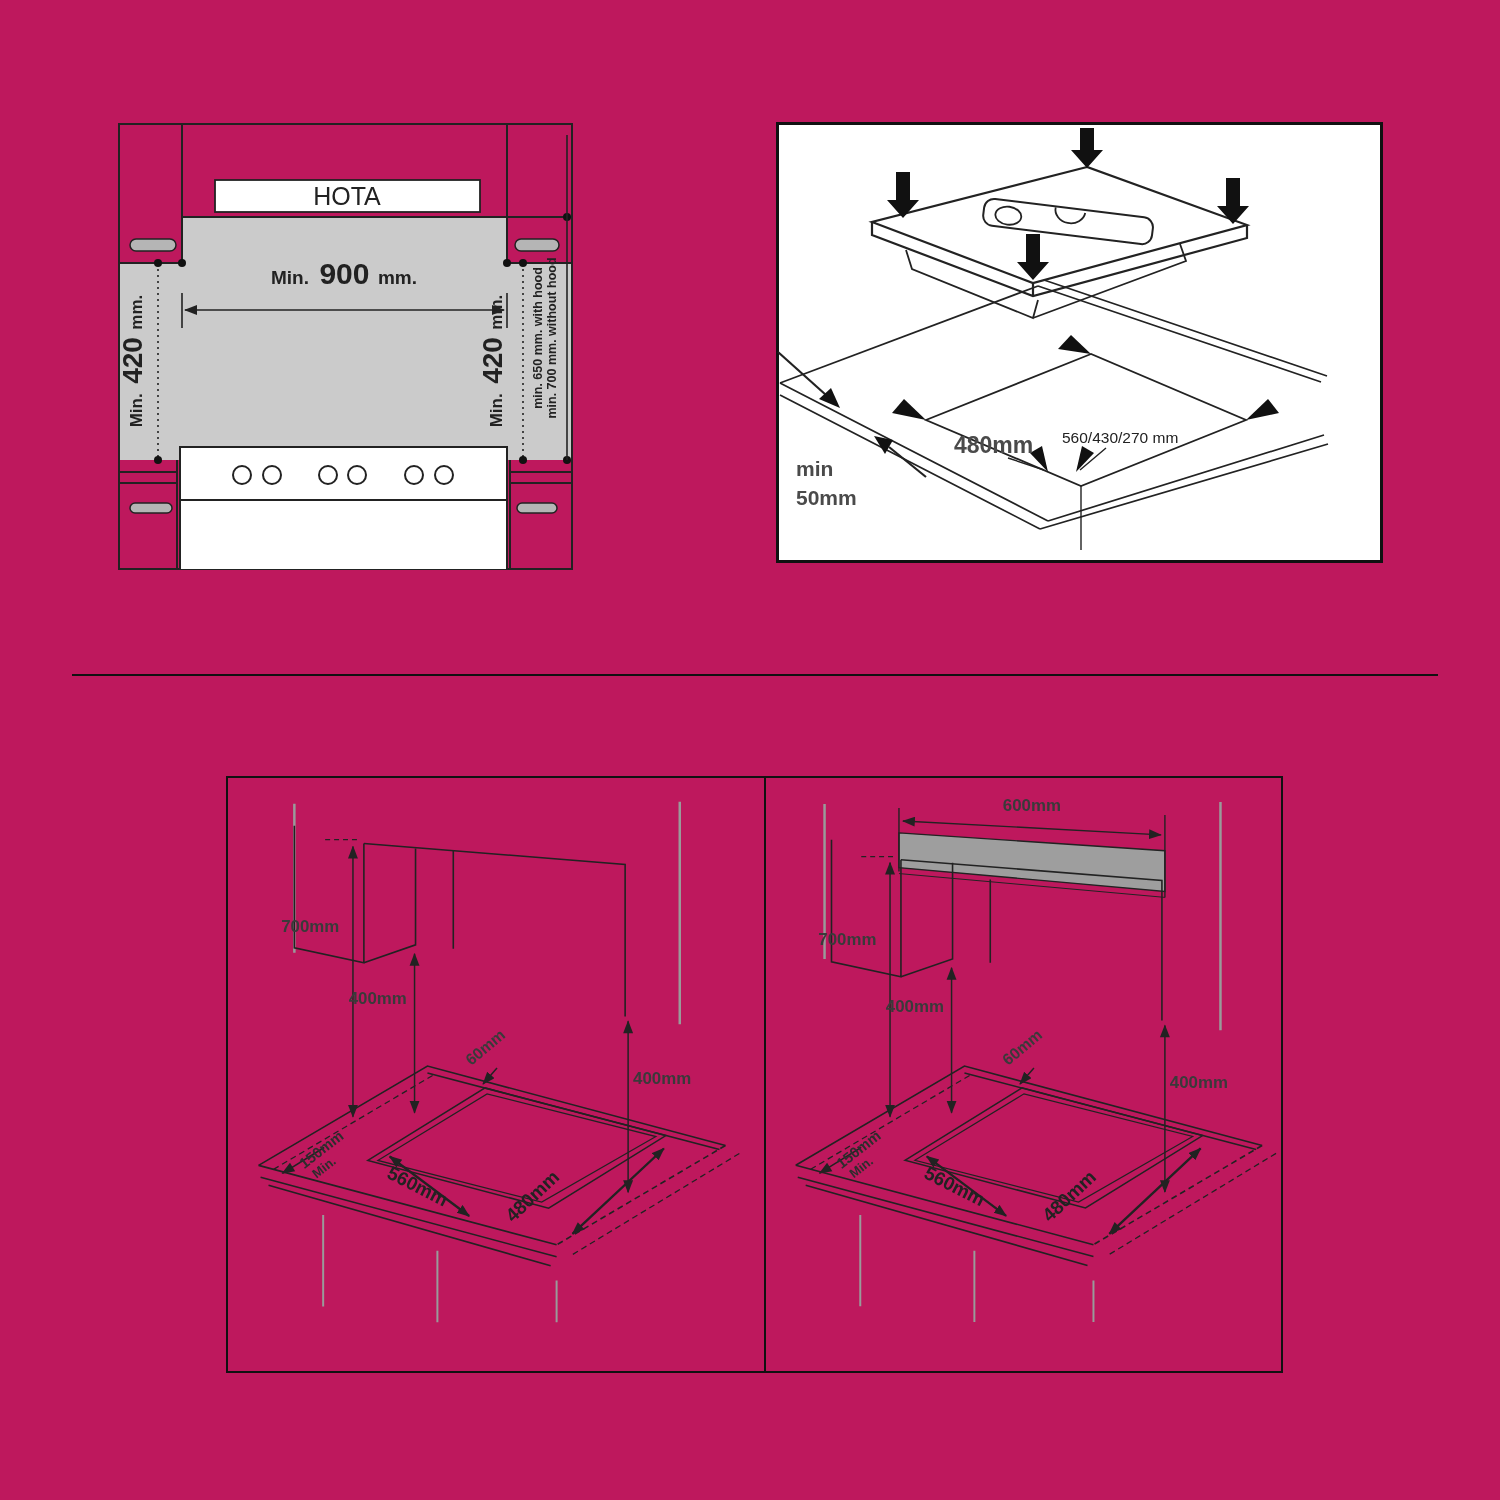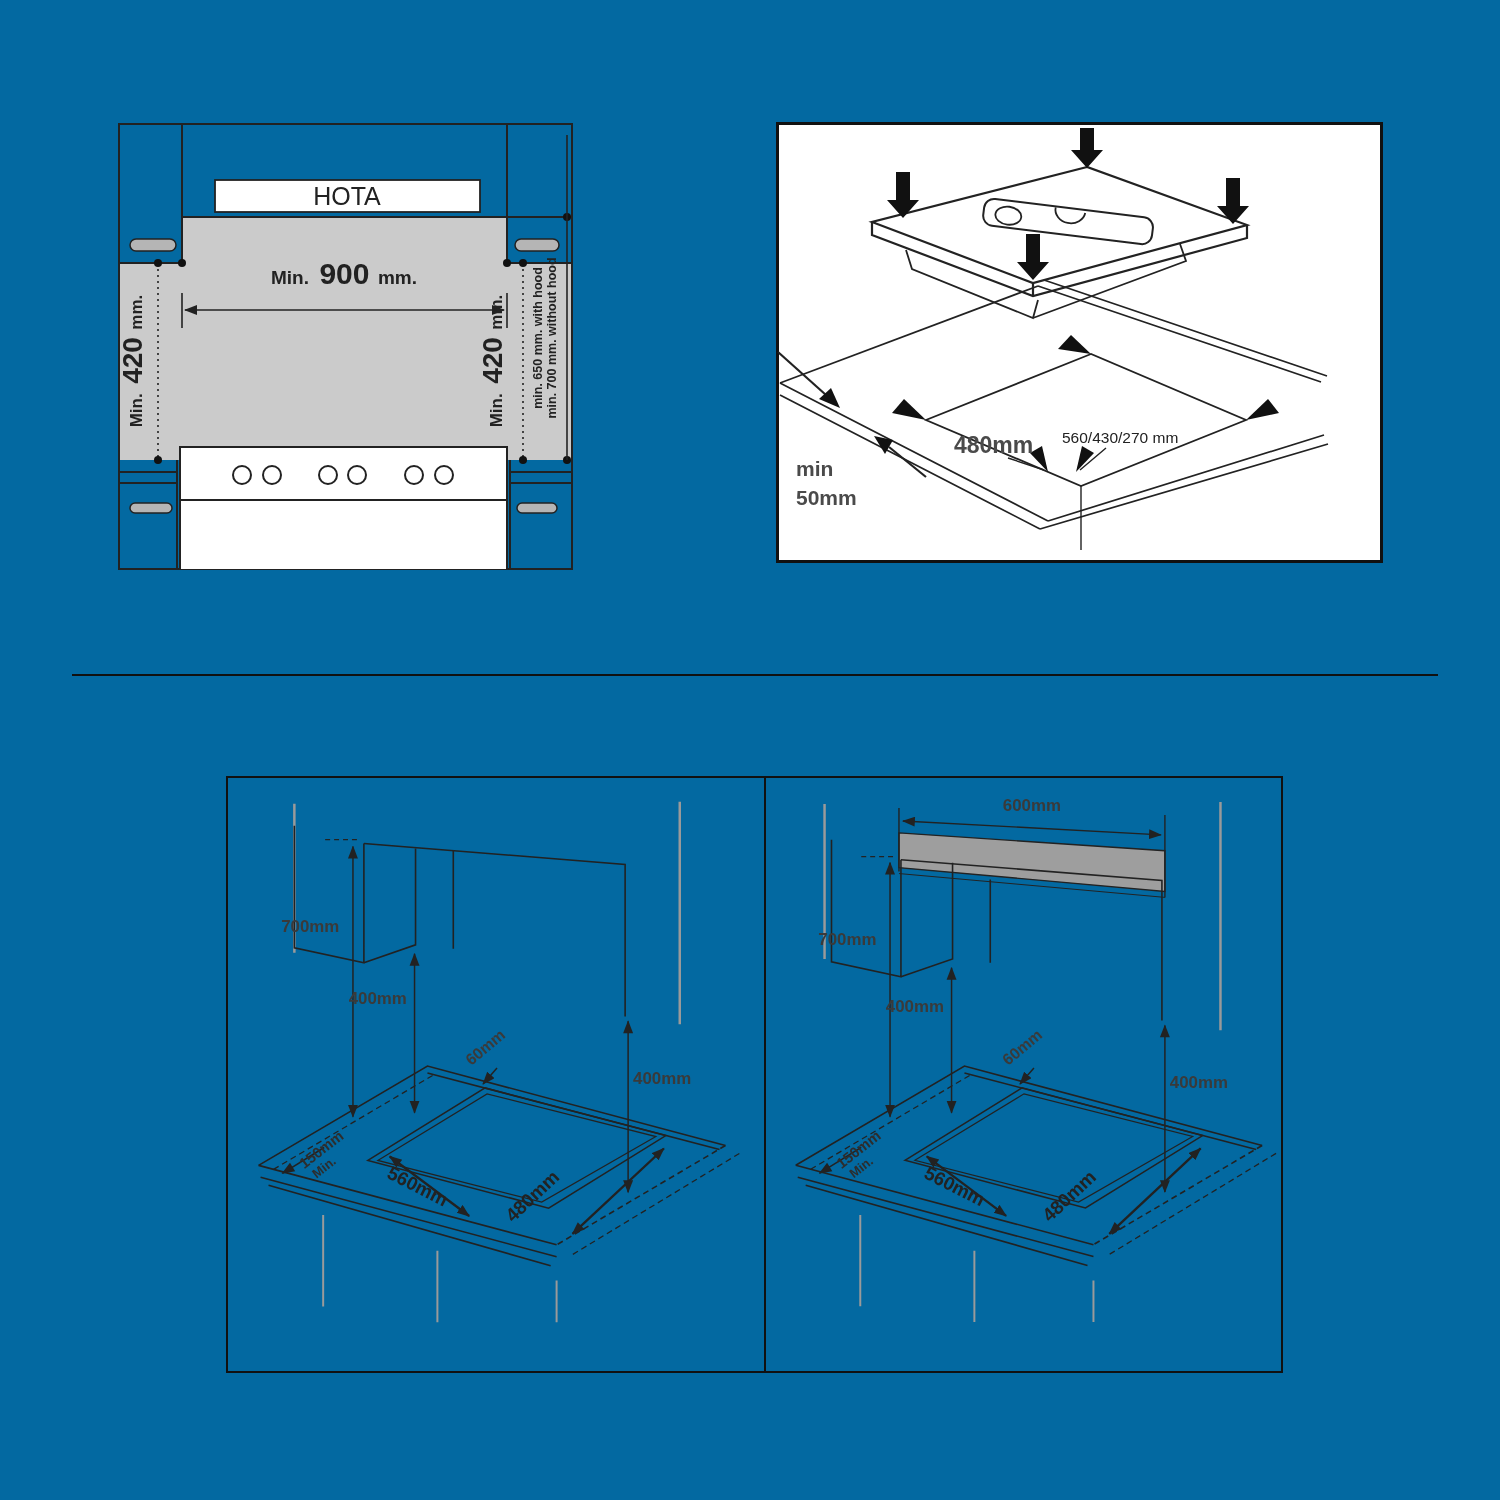--- a/index.html
+++ b/index.html
@@ -1,16 +1,16 @@
 <!DOCTYPE html>
 <html><head>
 <meta charset="utf-8">
 <style>
   html,body{margin:0;padding:0;background:#ffffff;}
-  .canvas{position:relative;width:1500px;height:1500px;background:#0369a1;overflow:hidden;
+  .canvas{position:relative;width:1500px;height:1500px;background:#be185d;overflow:hidden;
           font-family:"Liberation Sans", sans-serif;}
   .panel{position:absolute;}
   svg text{fill:#222;}
   .dim-txt{font-size:17px;font-weight:600;fill:#3a3a3a;}
   .dim-txt-sm{font-size:16px;font-weight:600;fill:#3a3a3a;}
   .rot-lab{font-size:19px;font-weight:600;fill:#2d2d2d;}
   .muted{fill:#4a4a4a;font-weight:bold;}
   .divider{position:absolute;left:72px;top:674px;width:1366px;height:2px;background:#111;}
 </style>
 </head>

